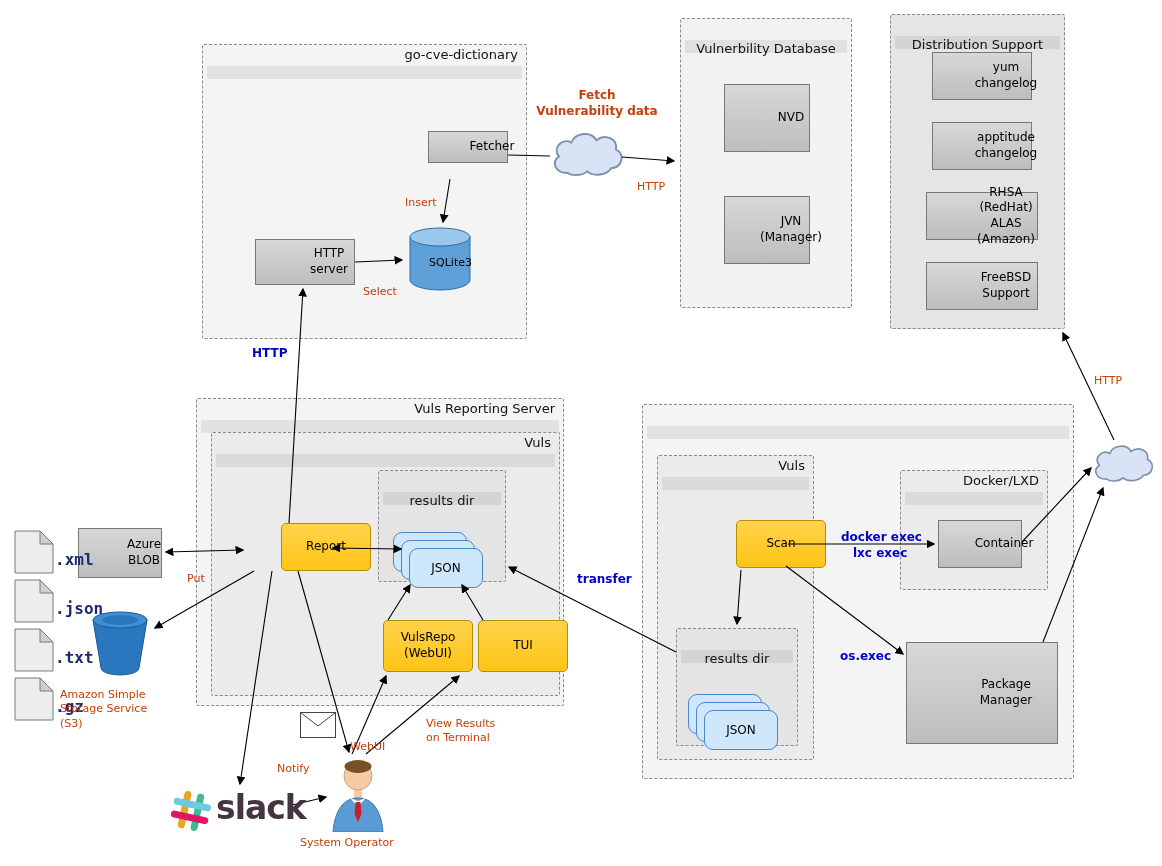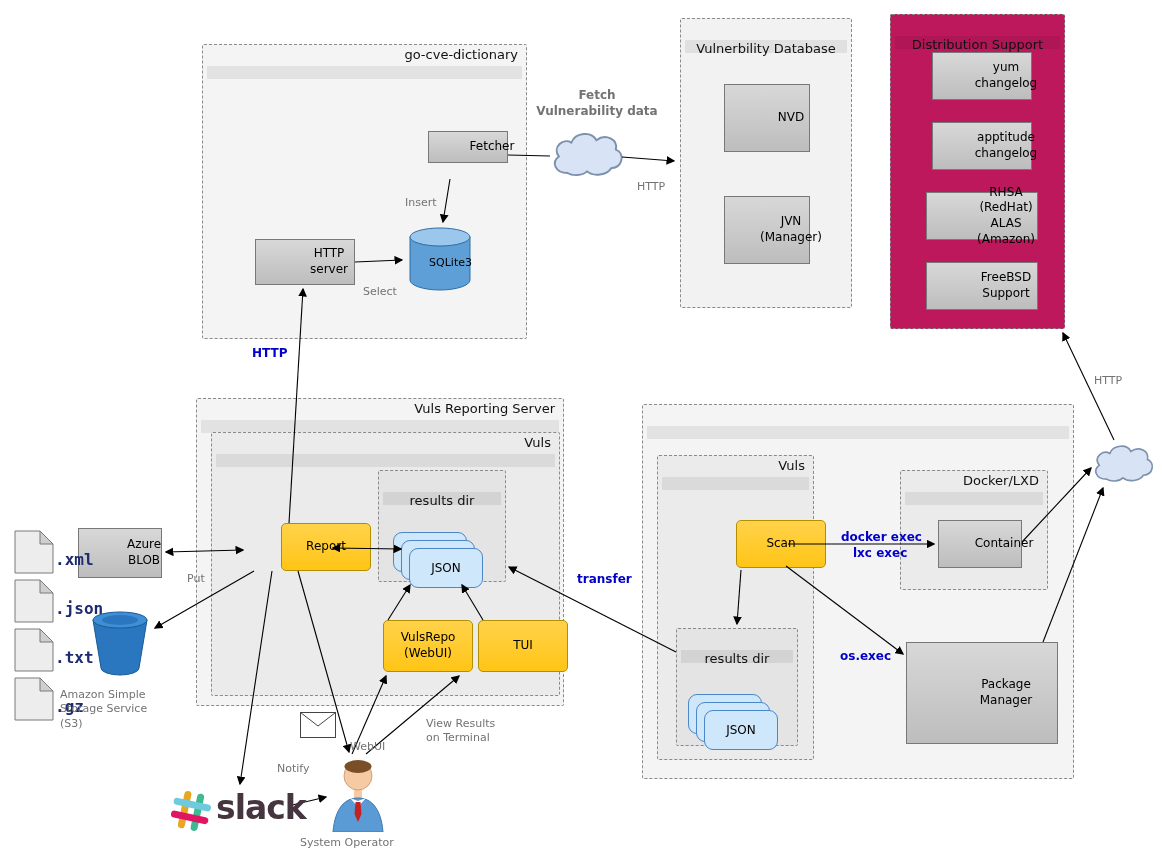--- a/index.html
+++ b/index.html
@@ -9,21 +9,21 @@
   .container { position:absolute; border:1px dashed #8a8a8a; border-radius:2px; }
   .ctitle { position:absolute; top:2px; left:8px; right:8px; font-size:13px; color:#111; text-align:right; white-space:nowrap; }
   .ctitle.center { text-align:center;margin-top:20px; }
   .cband { position:absolute; left:4px; right:4px; top:21px; height:13px; background:rgba(0,0,0,0.07); }
   .node { position:absolute; display:flex; align-items:center; justify-content:center; text-align:center;
           font-size:12px; line-height:1.3; color:#000; white-space:pre-line; }
   .gray { background:linear-gradient(180deg,#d8d8d8,#bdbdbd); border:1px solid #787878;padding-left:48px; }
   .yellow { background:linear-gradient(180deg,#ffd24a,#ffc516); border:1px solid #b38f00; border-radius:5px;margin-left:38px; }
   .json-card { position:absolute; width:74px; height:40px; background:#cfe7fb; border:1px solid #4a86c8;
                border-radius:9px; display:flex; align-items:center; justify-content:center; font-size:12px;margin-top:36px; }
-  .lbl { position:absolute; font-size:11px; color:#737373; white-space:pre-line; line-height:1.3; }
+  .lbl { position:absolute; font-size:11px; color:#c2410c; white-space:pre-line; line-height:1.3; }
   .lbl.bold { font-weight:bold; font-size:12px; text-align:center; }
   .lbl.blue { color:#0000c8; font-weight:bold; font-size:12px; }
   .lbl.center { text-align:left; }
   .cyl-label { position:absolute; left:0; right:0; top:30px; text-align:right; font-size:11px; color:#000; }
   .file-label { position:absolute; left:0; width:100%; text-align:left; top:20px;
                 font-family:"DejaVu Sans Mono", monospace; font-weight:bold; font-size:16px; color:#1d2a70;margin-left:41px; }
   .slack-text { position:absolute; font-weight:bold; font-size:33px; color:#45353f; letter-spacing:-1px; }
   #edges { position:absolute; left:0; top:0; pointer-events:none; }
 </style>
 </head>
@@ -34,21 +34,21 @@
   <div class="container" style="left:202px;top:44px;width:325px;height:295px;background:#f4f4f4">
     <div class="cband"></div>
     <div class="ctitle">go-cve-dictionary</div>
   </div>
 
   <div class="container" style="left:680px;top:18px;width:172px;height:290px;background:#f2f2f2">
     <div class="cband"></div>
     <div class="ctitle center">Vulnerbility Database</div>
   </div>
 
-  <div class="container" style="left:890px;top:14px;width:175px;height:315px;background:#be185d">
+  <div class="container" style="left:890px;top:14px;width:175px;height:315px;background:#e5e5e5">
     <div class="cband"></div>
     <div class="ctitle center">Distribution Support</div>
   </div>
 
   <div class="container" style="left:196px;top:398px;width:368px;height:308px;background:#f4f4f4">
     <div class="cband"></div>
     <div class="ctitle">Vuls Reporting Server</div>
   </div>
 
   <div class="container" style="left:211px;top:432px;width:349px;height:264px;background:#ebebeb">

